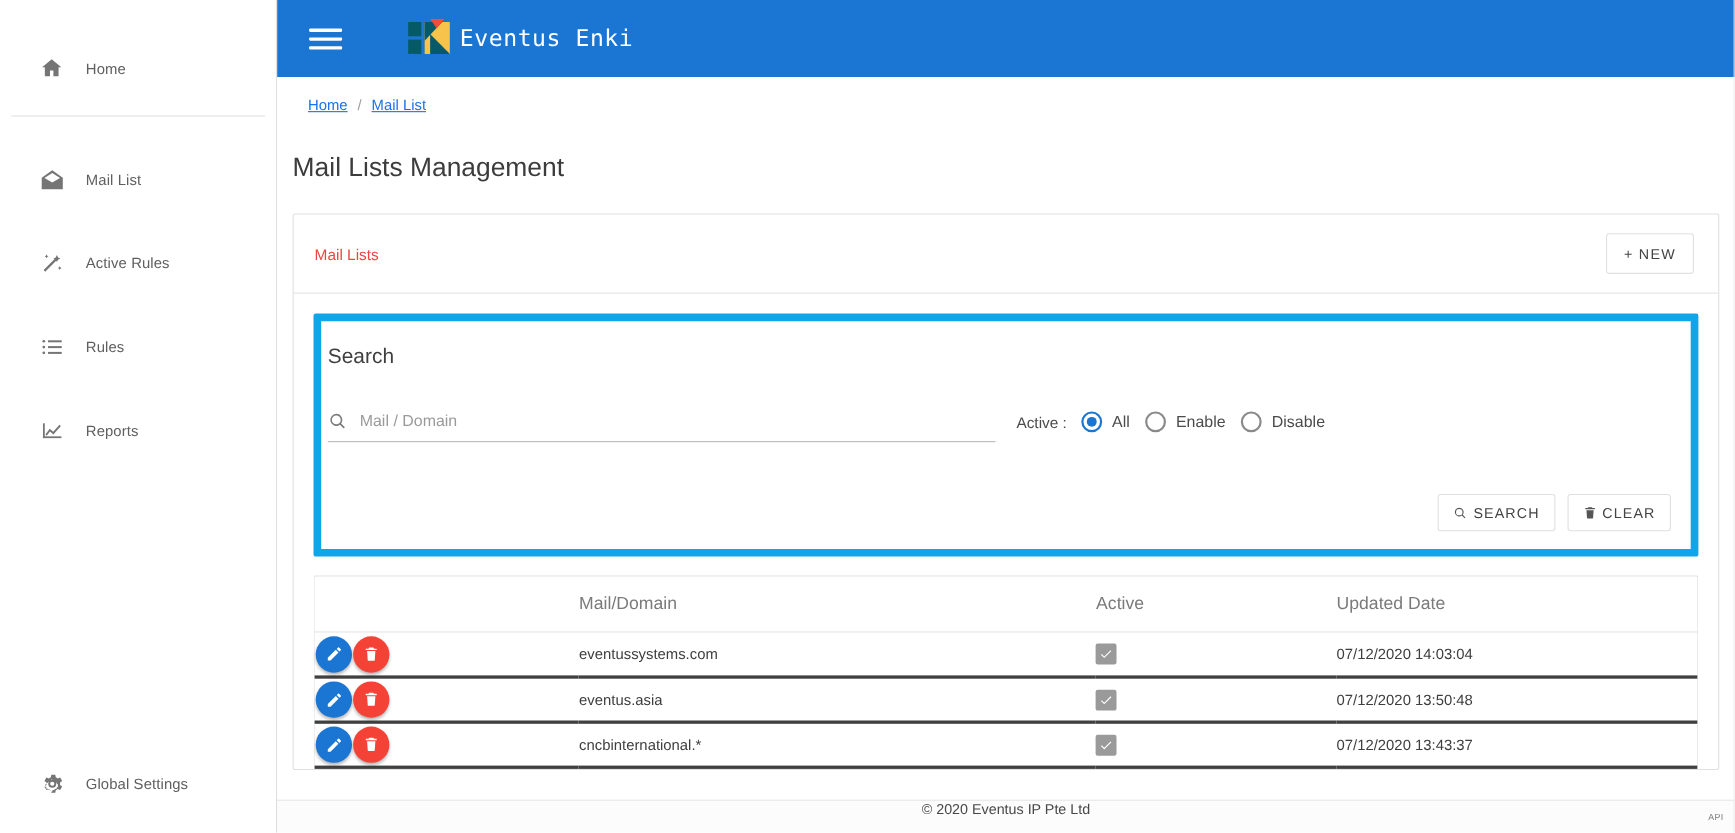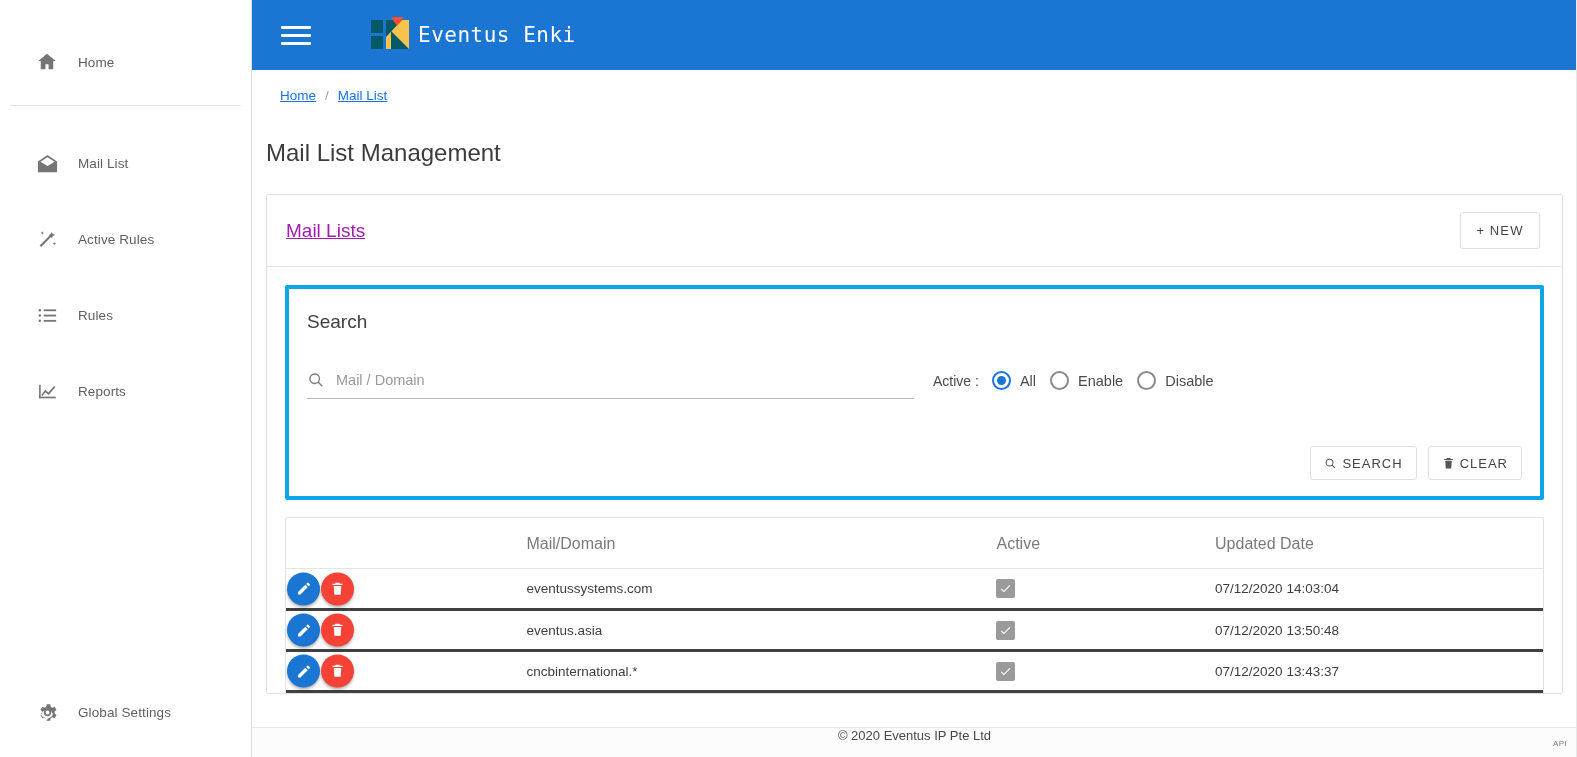--- a/index.html
+++ b/index.html
@@ -111,42 +111,42 @@
     border: 1px solid #e0e0e0;
     border-radius: 2px;
     background: #fff;
   }
   #card-head {
     height: 72px;
     display: flex; align-items: center;
     padding: 0 22px 0 19px;
     border-bottom: 1px solid #e4e4e4;
   }
-  #card-title { font-size: 19px; color: #a21caf; font-weight: 400; text-decoration: underline; }
+  #card-title { font-size: 14px; color: #ef4444; font-weight: 400; }
   #new-btn {
     margin-left: auto;
     min-width: 80px; height: 37px;
     border: 1px solid #e0e0e0;
     border-radius: 3px;
     background: #fff;
     color: #444;
     font-size: 13px;
     letter-spacing: 1.1px;
     display: flex; align-items: center; justify-content: center;
     cursor: pointer;
     font-family: "Liberation Sans", sans-serif;
     padding: 0 14px;
   }
 
   #card-body { padding: 18px 18px 0 18px; }
 
   #search-panel {
-    border: 4px solid #0ea5e9;
+    border: 7px solid #0ea5e9;
     border-radius: 2px;
-    padding: 0 18px 16px 18px;
+    padding: 0 18px 16px 6px;
   }
   #search-heading {
     font-size: 19px; color: #3f3f3f;
     margin-top: 22px; margin-bottom: 0;
     font-weight: 400;
   }
   #search-row {
     display: flex; align-items: center;
     margin-top: 38px;
   }
@@ -404,21 +404,21 @@
 
   <div id="content">
 
     <div id="breadcrumb">
       <a>Home</a>
       <span class="sep">/</span>
       <a>Mail List</a>
     </div>
 
     <div id="page-title-wrap">
-      <h1 id="page-title" style="margin:0">Mail List Management</h1>
+      <h1 id="page-title" style="margin:0">Mail Lists Management</h1>
     </div>
 
     <div id="card">
 
       <div id="card-head">
         <span id="card-title">Mail Lists</span>
         <button id="new-btn">+ NEW</button>
       </div>
 
       <div id="card-body">

